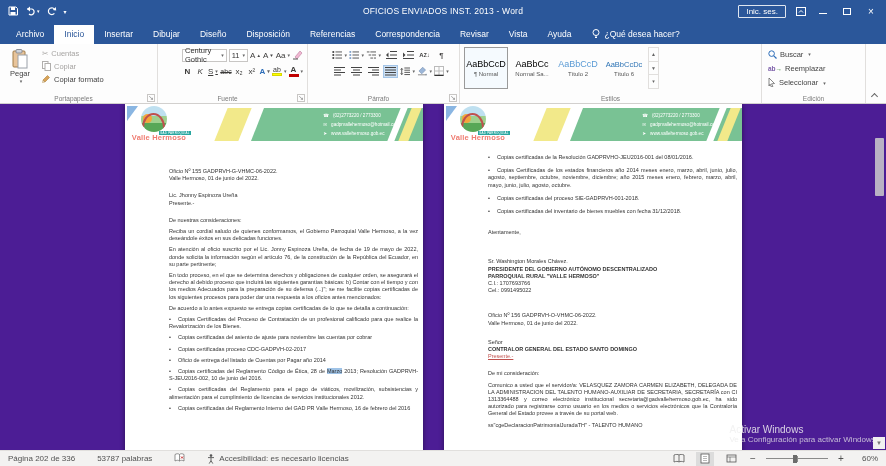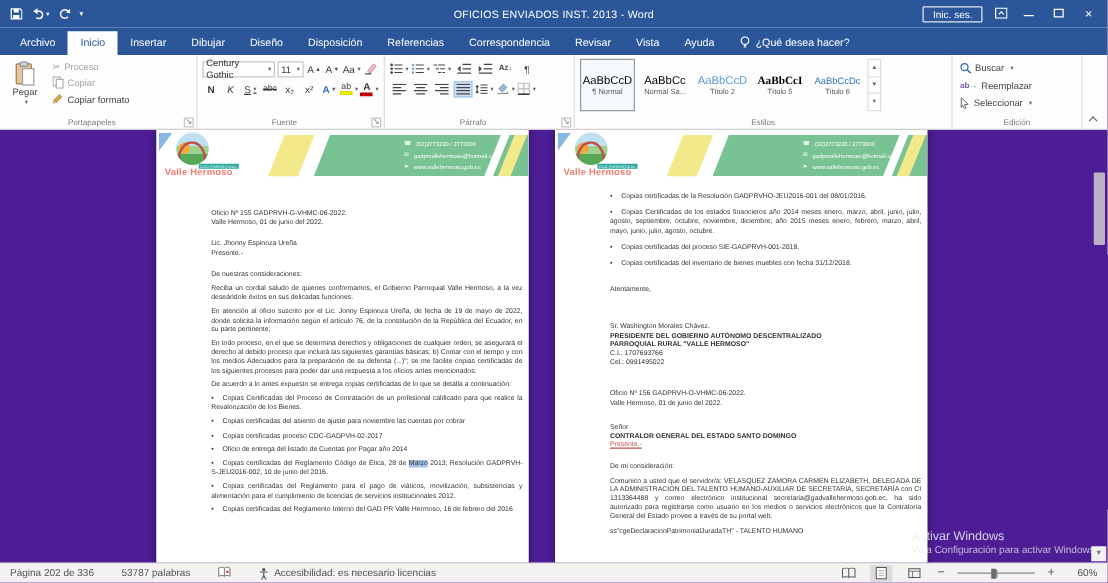--- a/index.html
+++ b/index.html
@@ -33,21 +33,21 @@
   .ibtn { width:15px; height:13px; display:flex; align-items:center; justify-content:center; font-size:8px; color:#3b3a39; }
   .ibtn.on { background:#cde0f3; border:1px solid #a3c5e8; }
 
   
   .g-clip { width:158px; flex-direction:row !important; gap:4px; }
   .paste { display:flex; flex-direction:column; align-items:center; font-size:7.5px; color:#444; padding:2px 6px; }
   .clipcol { display:flex; flex-direction:column; gap:1px; justify-content:flex-start; padding-top:1px; }
 
   
   .g-font { width:150px; }
-  .frow { display:flex; align-items:center; gap:2px; height:16px; }
+  .frow { display:flex; align-items:center; gap:2px; height:16px;margin-left:20px; }
   .combo { border:1px solid #c8c6c4; background:#fff; font-size:7.5px; color:#333; height:13px; display:flex; align-items:center; padding:0 2px; }
   .combo .cd { margin-left:auto; font-size:5px; color:#666; padding-left:3px; }
   .fname { width:68px; }
   .fsize { width:24px; }
   .b { font-weight:bold; } .i { font-style:italic; } .u { text-decoration:underline; }
   .strike { text-decoration:line-through; font-size:7px; }
   .fx { color:#2b6cb8; font-weight:bold; }
   .barbtn { display:flex; flex-direction:column; align-items:center; line-height:1; font-size:8px; font-weight:bold; color:#3b3a39; }
   .barbtn .bar { width:10px; height:3px; margin-top:0px; }
   .ylw { background:#ffff00; border:1px solid #d8d800; }
@@ -202,21 +202,21 @@
       <svg width="18" height="20" viewBox="0 0 18 20">
           <rect x="2" y="2" width="12" height="16" rx="1" fill="#e8c49a" stroke="#a07c48"></rect>
           <rect x="5" y="0.5" width="6" height="3.5" rx="1" fill="#cfd3da" stroke="#8a8f98"></rect>
           <rect x="7" y="6" width="9" height="13" fill="#fff" stroke="#9aa0a8"></rect>
         </svg>
       <span>Pegar</span>
     </div>
     <div class="clipcol">
       <div class="sbtn dis">
           <span style="font-family:'DejaVu Sans',sans-serif;">✂</span>
-          <span>Proceso</span>
+          <span>Cuentas</span>
         </div>
       <div class="sbtn dis">
           <svg width="9" height="10" viewBox="0 0 9 10">
             <rect x="0.5" y="0.5" width="5.5" height="7" fill="#fff" stroke="#b0aeac"></rect>
             <rect x="3" y="2.5" width="5.5" height="7" fill="#fff" stroke="#b0aeac"></rect>
           </svg>
           <span>Copiar</span>
         </div>
       <div class="sbtn">
           <svg width="9" height="10" viewBox="0 0 9 10">
@@ -375,24 +375,20 @@
         <span class="stysample">AaBbCcD</span>
         <span class="styname">¶ Normal</span>
       </div>
       <div class="stycard">
         <span class="stysample">AaBbCc</span>
         <span class="styname">Normal Sa...</span>
       </div>
       <div class="stycard">
         <span class="stysample" style="color:#5b9bd5;">AaBbCcD</span>
         <span class="styname">Título 2</span>
-      </div>
-      <div class="stycard">
-        <span class="stysample" style="font-weight:bold;font-family:'Liberation Serif',serif;">AaBbCcI</span>
-        <span class="styname">Título 5</span>
       </div>
       <div class="stycard">
         <span class="stysample" style="color:#2e74b5;font-size:7.5px;">AaBbCcDc</span>
         <span class="styname">Título 6</span>
       </div>
       <div class="styscroll">
         <span>▲</span>
         <span>▼</span>
         <span>▾</span>
       </div>

